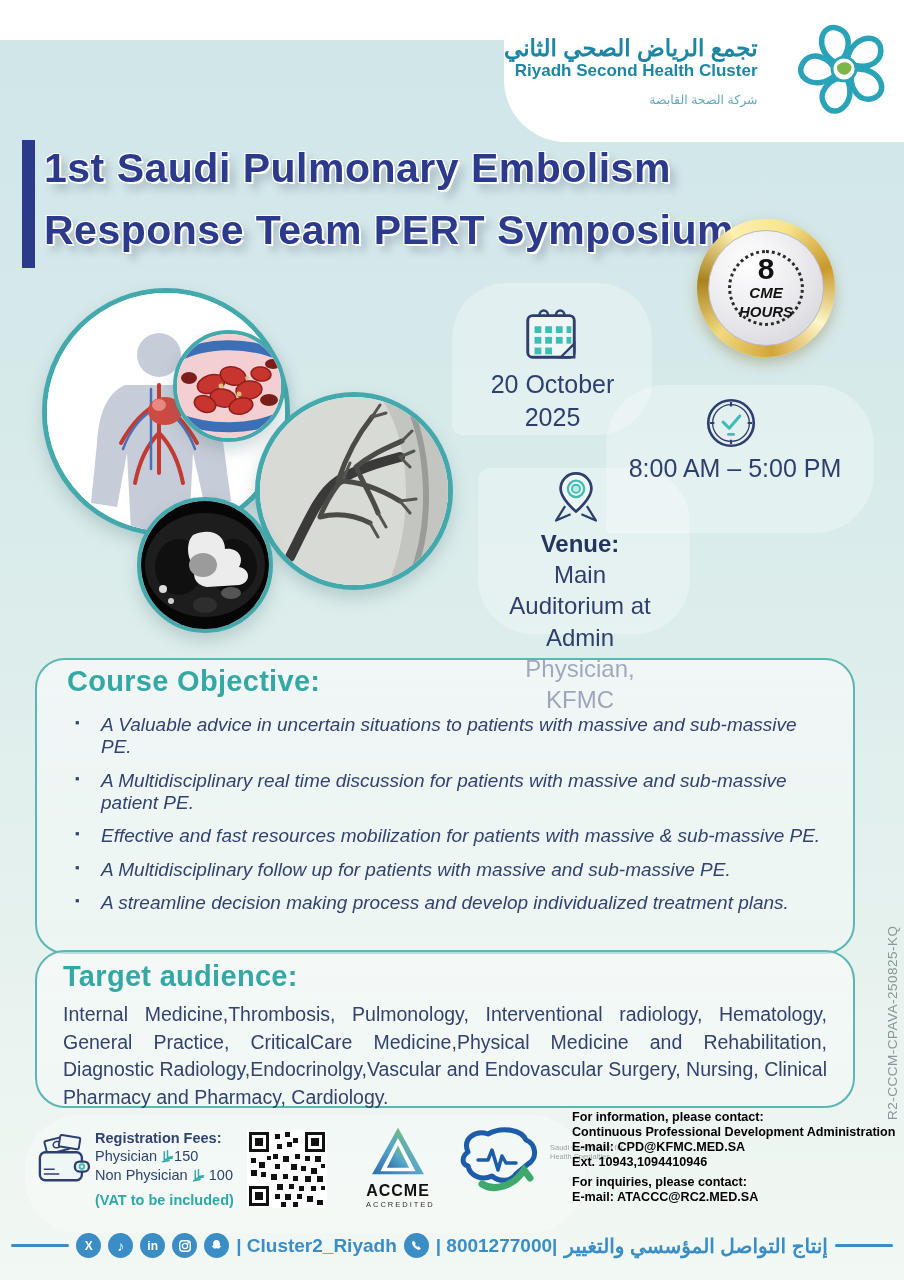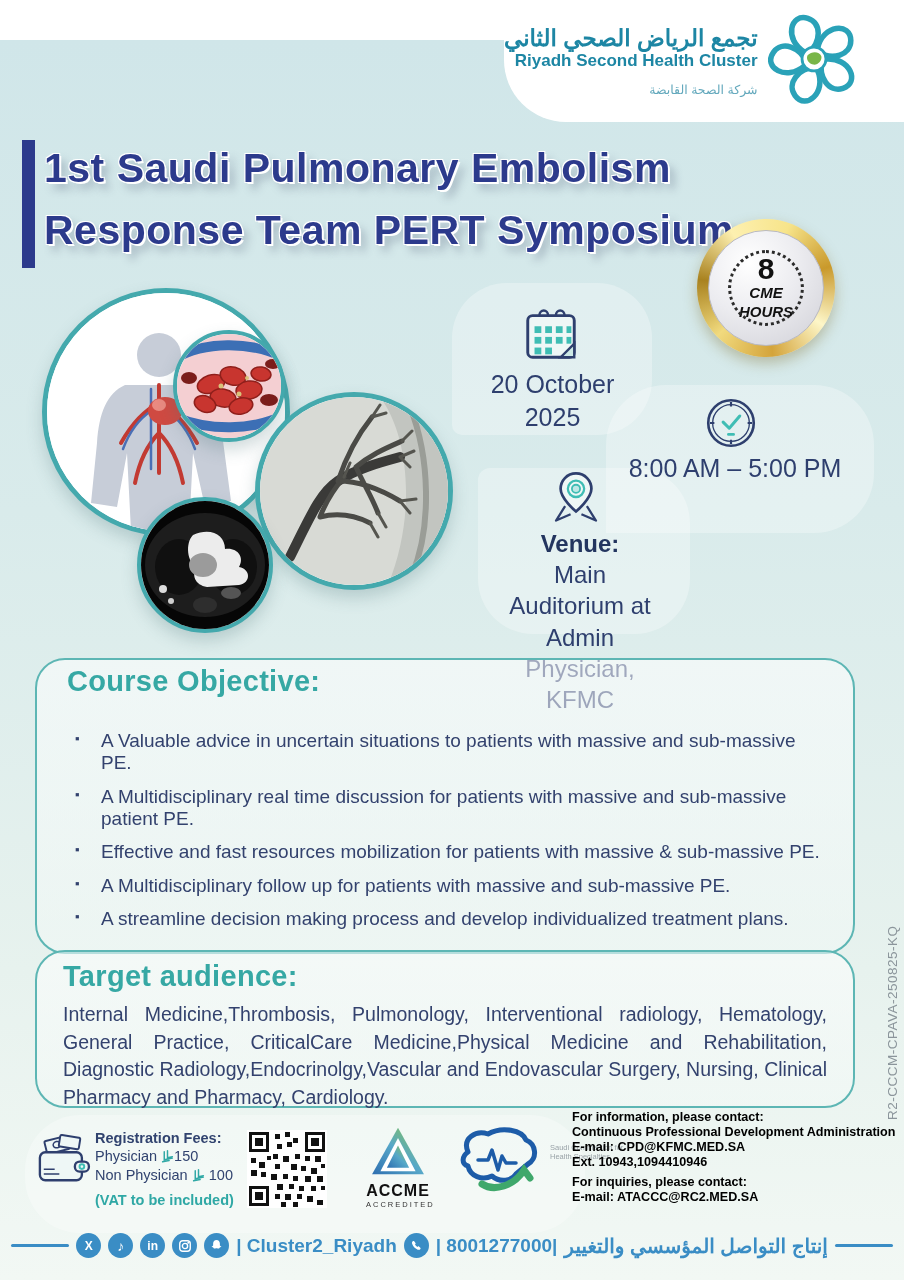--- a/index.html
+++ b/index.html
@@ -2,22 +2,22 @@
 <html><head>
 <meta charset="utf-8">
 <style>
   html,body{margin:0;padding:0;background:#fff;}
   #poster{position:relative;width:904px;height:1280px;overflow:hidden;
     font-family:"Liberation Sans",sans-serif;background:#fff;}
   
   .canvas{position:absolute;left:0;top:40px;width:904px;height:1240px;
     background:linear-gradient(180deg,#d0e6e9 0%,#d9ebeb 38%,#e7f2ee 75%,#f2f8f4 100%);}
   
-  .logo-panel{position:absolute;top:0;right:0;width:400px;height:122px;background:#fff;
-    border-bottom-left-radius:62px;display:flex;align-items:center;justify-content:flex-start;
+  .logo-panel{position:absolute;top:0;right:0;width:400px;height:142px;background:#fff;
+    border-bottom-left-radius:62px;display:flex;align-items:center;justify-content:space-between;
     padding-right:14px;box-sizing:border-box;gap:10px;}
   .logo-text{text-align:right;line-height:1.15;}
   .logo-ar{color:#1d86a4;font-size:23px;font-weight:700;direction:rtl;}
   .logo-en{color:#1d86a4;font-size:17px;font-weight:700;}
   .logo-sub{color:#64a9bd;font-size:12.5px;direction:rtl;margin-top:12px;}
   
   .title-bar{position:absolute;left:22px;top:140px;width:13px;height:128px;background:#2c3a8c;}
   .title{position:absolute;left:44px;top:138px;width:830px;color:#2c3a8c;font-weight:800;
     font-size:41px;line-height:1.5;letter-spacing:.5px;
     text-shadow:2px 2px 0 #fff,-1px -1px 0 #fff,1px -1px 0 #fff,-1px 1px 0 #fff,6px 7px 8px rgba(70,80,110,.35);}
@@ -37,21 +37,21 @@
   .circ{position:absolute;border-radius:50%;border:5px solid #44a9ad;overflow:hidden;
     box-shadow:0 8px 16px rgba(70,110,115,.25);background:#fff;}
   
   .ev-text{position:absolute;color:#2e3f6e;text-align:center;font-size:25px;line-height:1.3;}
   .venue-label{font-weight:800;color:#23355f;}
   .icon-abs{position:absolute;}
   
   .box{position:absolute;left:35px;width:820px;border:2px solid #5db6b4;border-radius:30px;
     background:linear-gradient(180deg,rgba(255,255,255,.55),rgba(244,250,248,.45));box-sizing:border-box;}
   .box-h{color:#36a8a4;font-weight:800;font-size:29px;letter-spacing:.3px;}
-  .obj-list{list-style:none;margin:32px 0 0 0;padding:0;}
+  .obj-list{list-style:none;margin:16px 0 0 0;padding:0;font-style:italic;}
   .obj-list li{position:relative;padding-left:34px;color:#33426e;font-size:19px;margin-bottom:11.5px;}
   .obj-list li::before{content:"▪";position:absolute;left:8px;top:1px;font-size:13px;color:#33426e;}
   .aud-text{color:#33426e;font-size:19.5px;line-height:1.42;text-align:justify;margin-top:8px;}
   
   .side-code{position:absolute;right:4px;top:900px;height:220px;writing-mode:vertical-rl;
     transform:rotate(180deg);color:#8b959b;font-size:13.5px;letter-spacing:.5px;}
   
   .fees{position:absolute;left:95px;top:1130px;color:#31436f;font-size:14.5px;line-height:1.22;}
   .fees b{font-weight:800;}
   .vat{color:#2fa8a5;font-weight:800;margin-top:5px;font-size:14.5px;}

